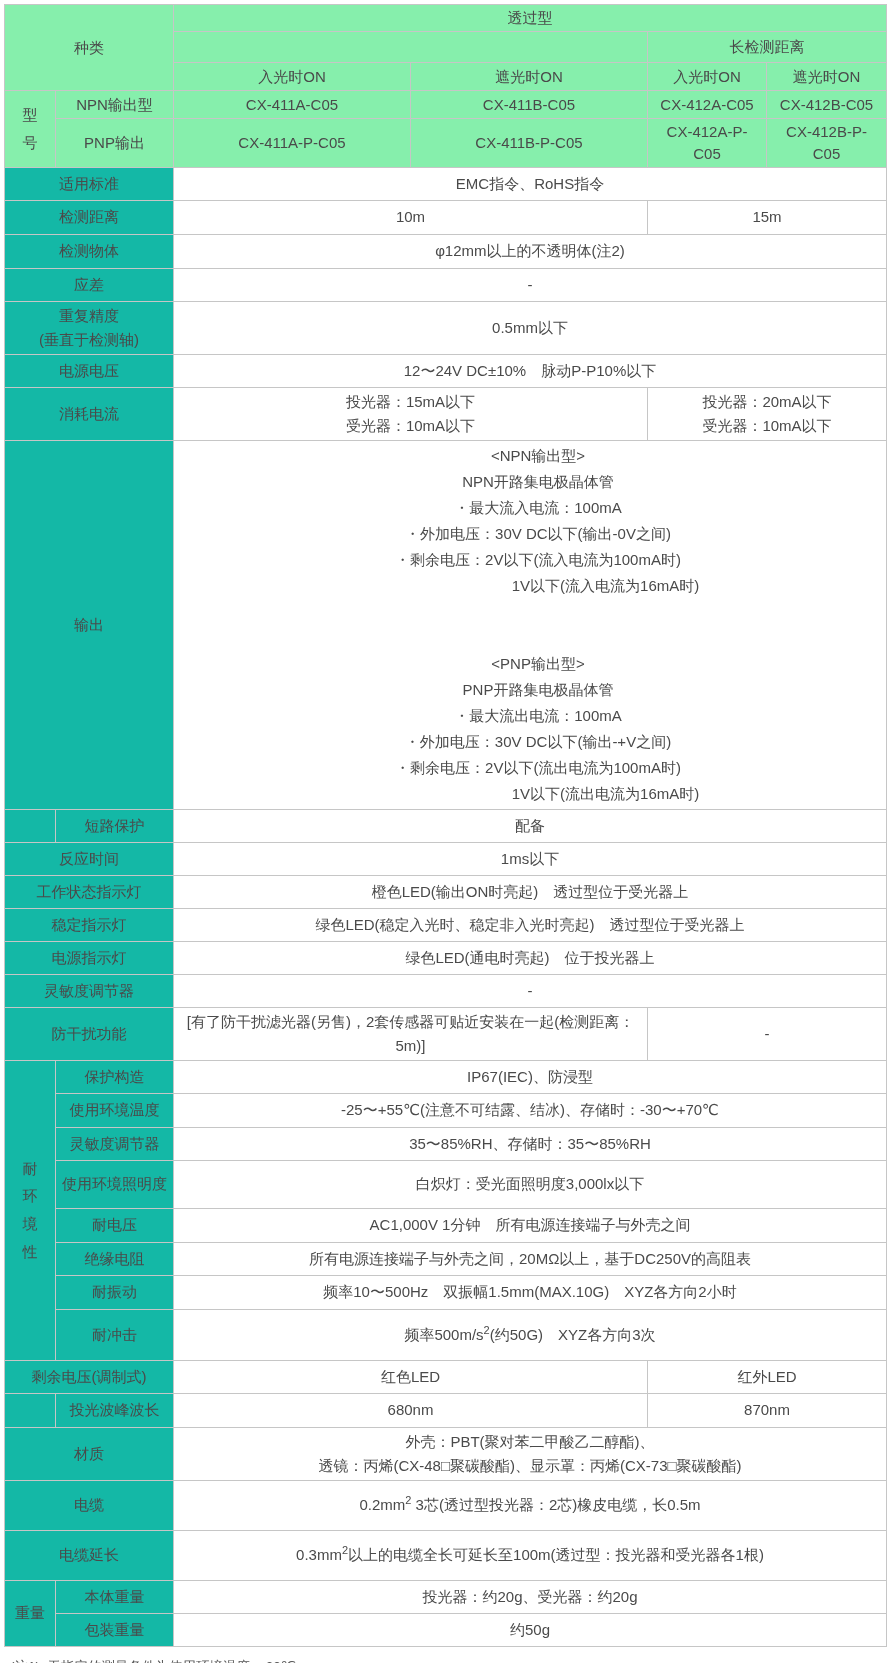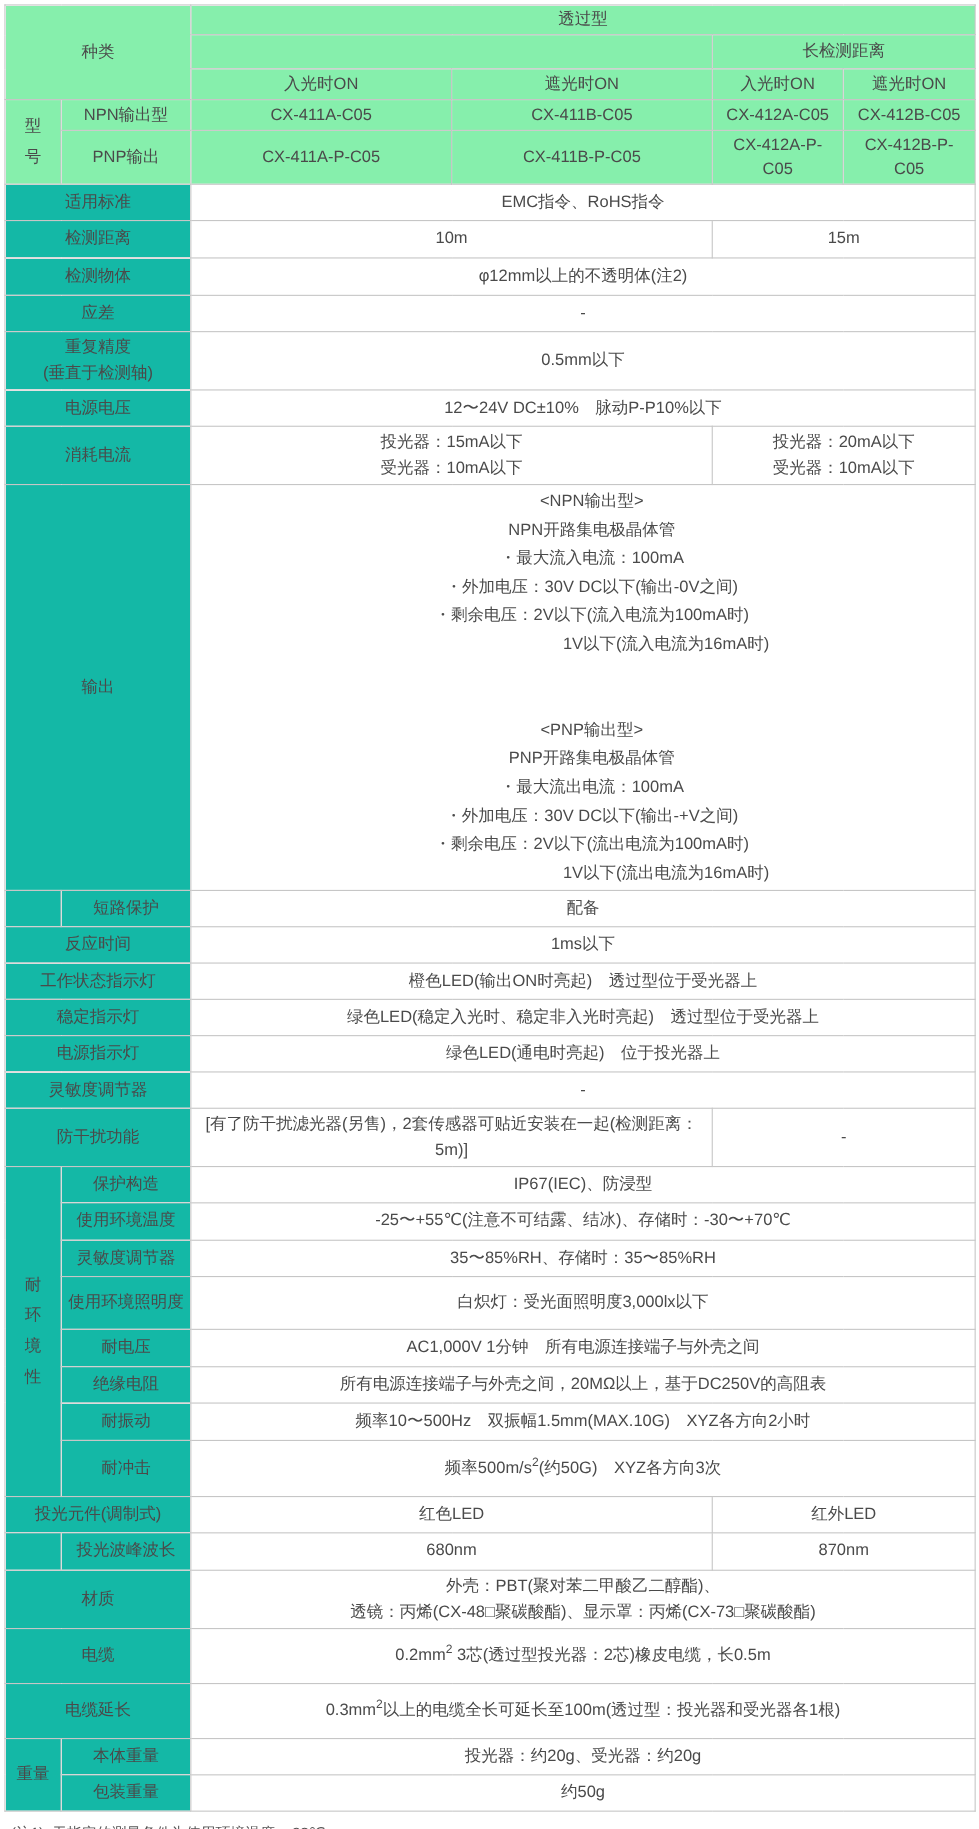--- a/index.html
+++ b/index.html
@@ -206,21 +206,21 @@
     <td class="lbl">耐振动</td>
     <td class="val" colspan="4">频率10〜500Hz　双振幅1.5mm(MAX.10G)　XYZ各方向2小时</td>
   </tr>
   <tr style="height:51px">
     <td class="lbl">耐冲击</td>
     <td class="val" colspan="4">
       <span>频率500m/s</span><sup class="u">2</sup><span>(约50G)　XYZ各方向3次</span>
     </td>
   </tr>
   <tr style="height:33px">
-    <td class="lbl" colspan="2">投光元件(调制式)</td>
+    <td class="lbl" colspan="2">剩余电压(调制式)</td>
     <td class="val" colspan="2">红色LED</td>
     <td class="val" colspan="2">红外LED</td>
   </tr>
   <tr style="height:34px">
     <td class="lbl"></td>
     <td class="lbl">投光波峰波长</td>
     <td class="val" colspan="2">680nm</td>
     <td class="val" colspan="2">870nm</td>
   </tr>
   <tr style="height:50px">

